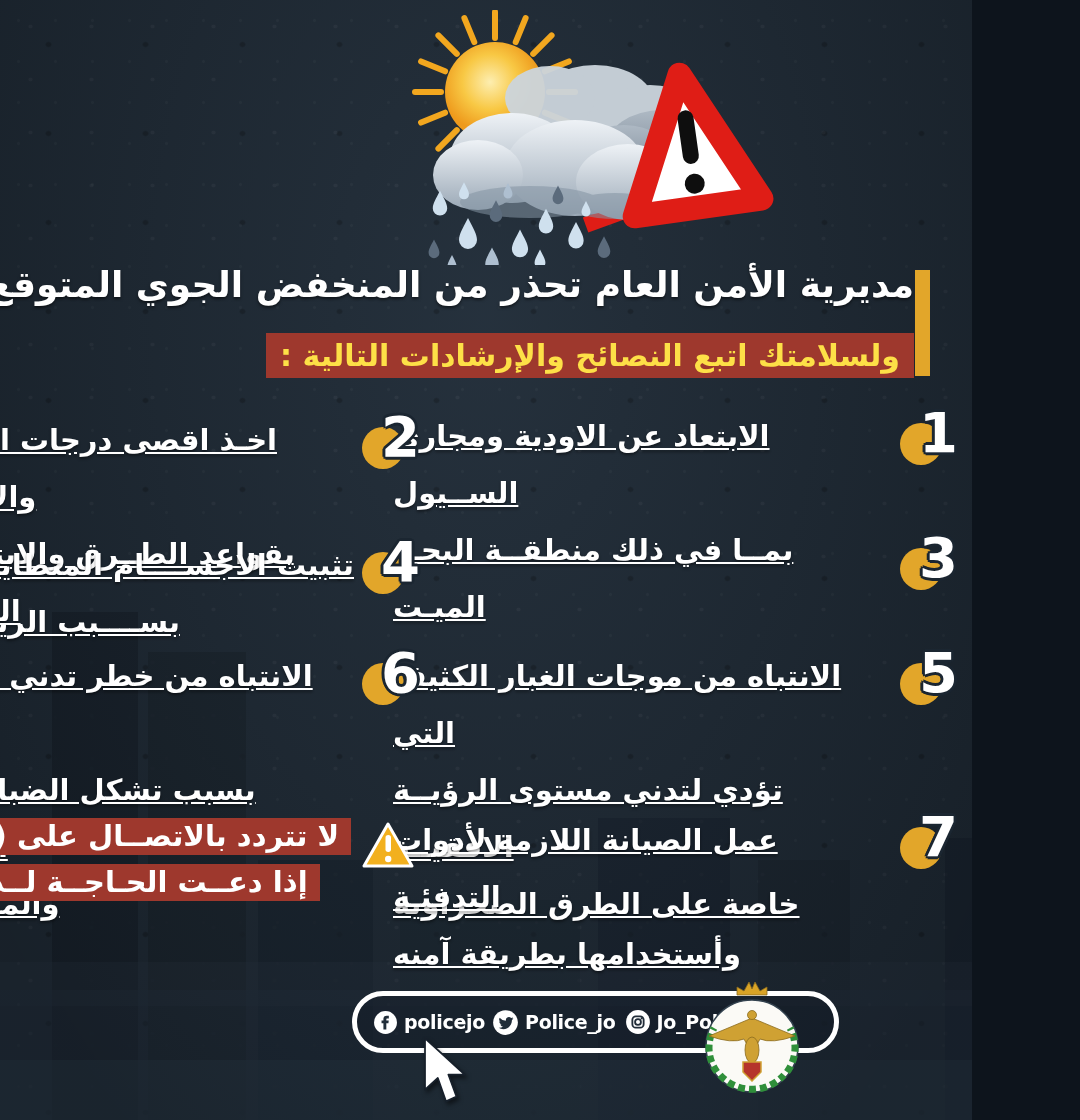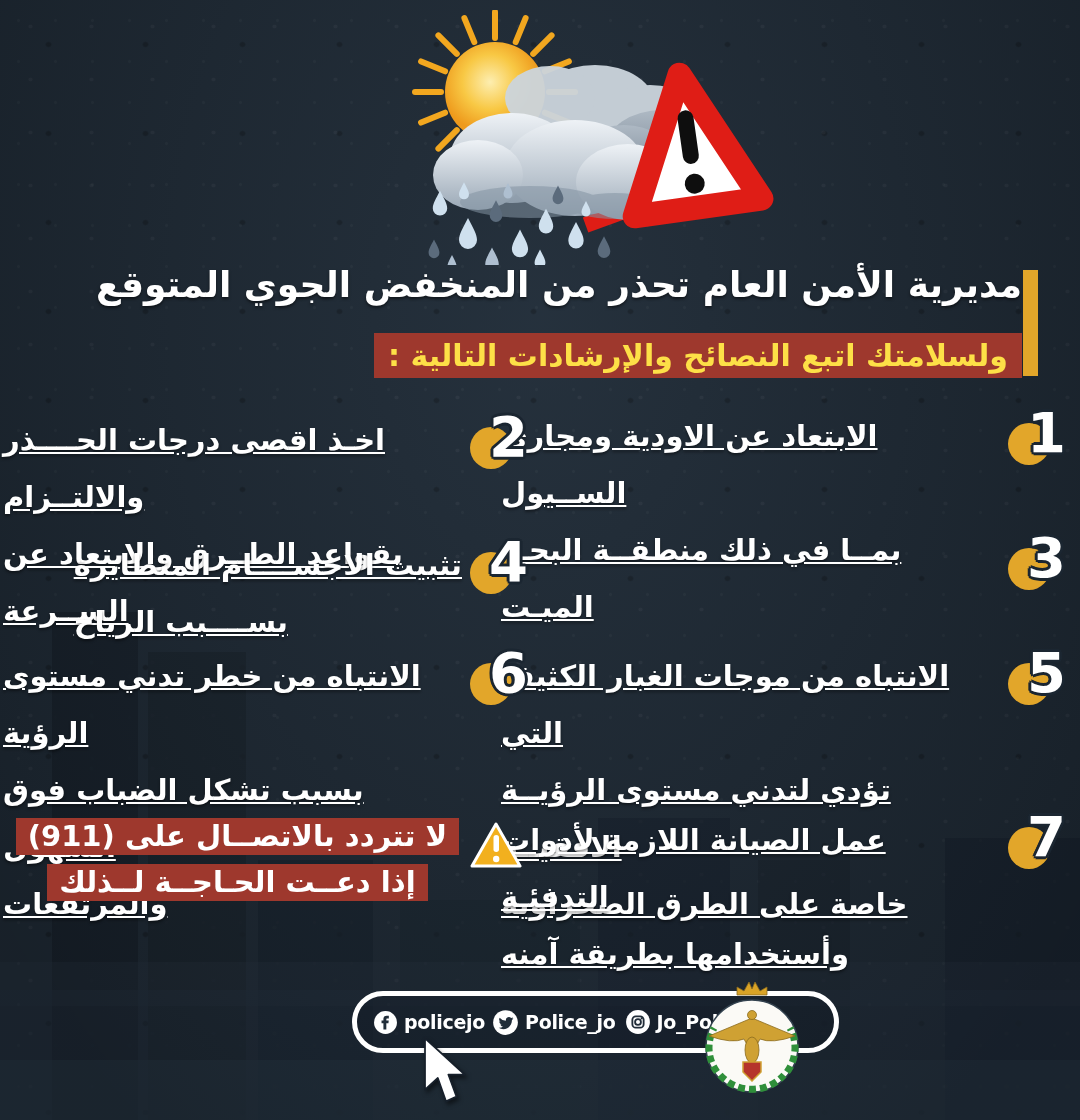--- a/index.html
+++ b/index.html
@@ -1,17 +1,17 @@
 <!DOCTYPE html>
 <html lang="ar"><head>
 <meta charset="utf-8">
 <style>
   html,body{margin:0;padding:0;background:#0d141c;}
   .canvas{
-    position:relative;width:1080px;height:1120px;overflow:hidden;
+    position:relative;width:972px;height:1120px;overflow:hidden;
     font-family:"DejaVu Sans",sans-serif;
     background-color:#212d39;
     background-image:
       radial-gradient(rgba(255,255,255,.045) 1.5px, transparent 2.6px),
       radial-gradient(rgba(255,255,255,.03) 1px, transparent 2px),
       radial-gradient(rgba(0,0,0,.22) 2px, transparent 3.6px);
     background-size:61px 53px,37px 41px,97px 89px;
   }
   .vignette{position:absolute;inset:0;z-index:1;pointer-events:none;
     background:radial-gradient(ellipse at 50% 28%, rgba(255,255,255,.02), rgba(0,0,0,.28) 88%);}

